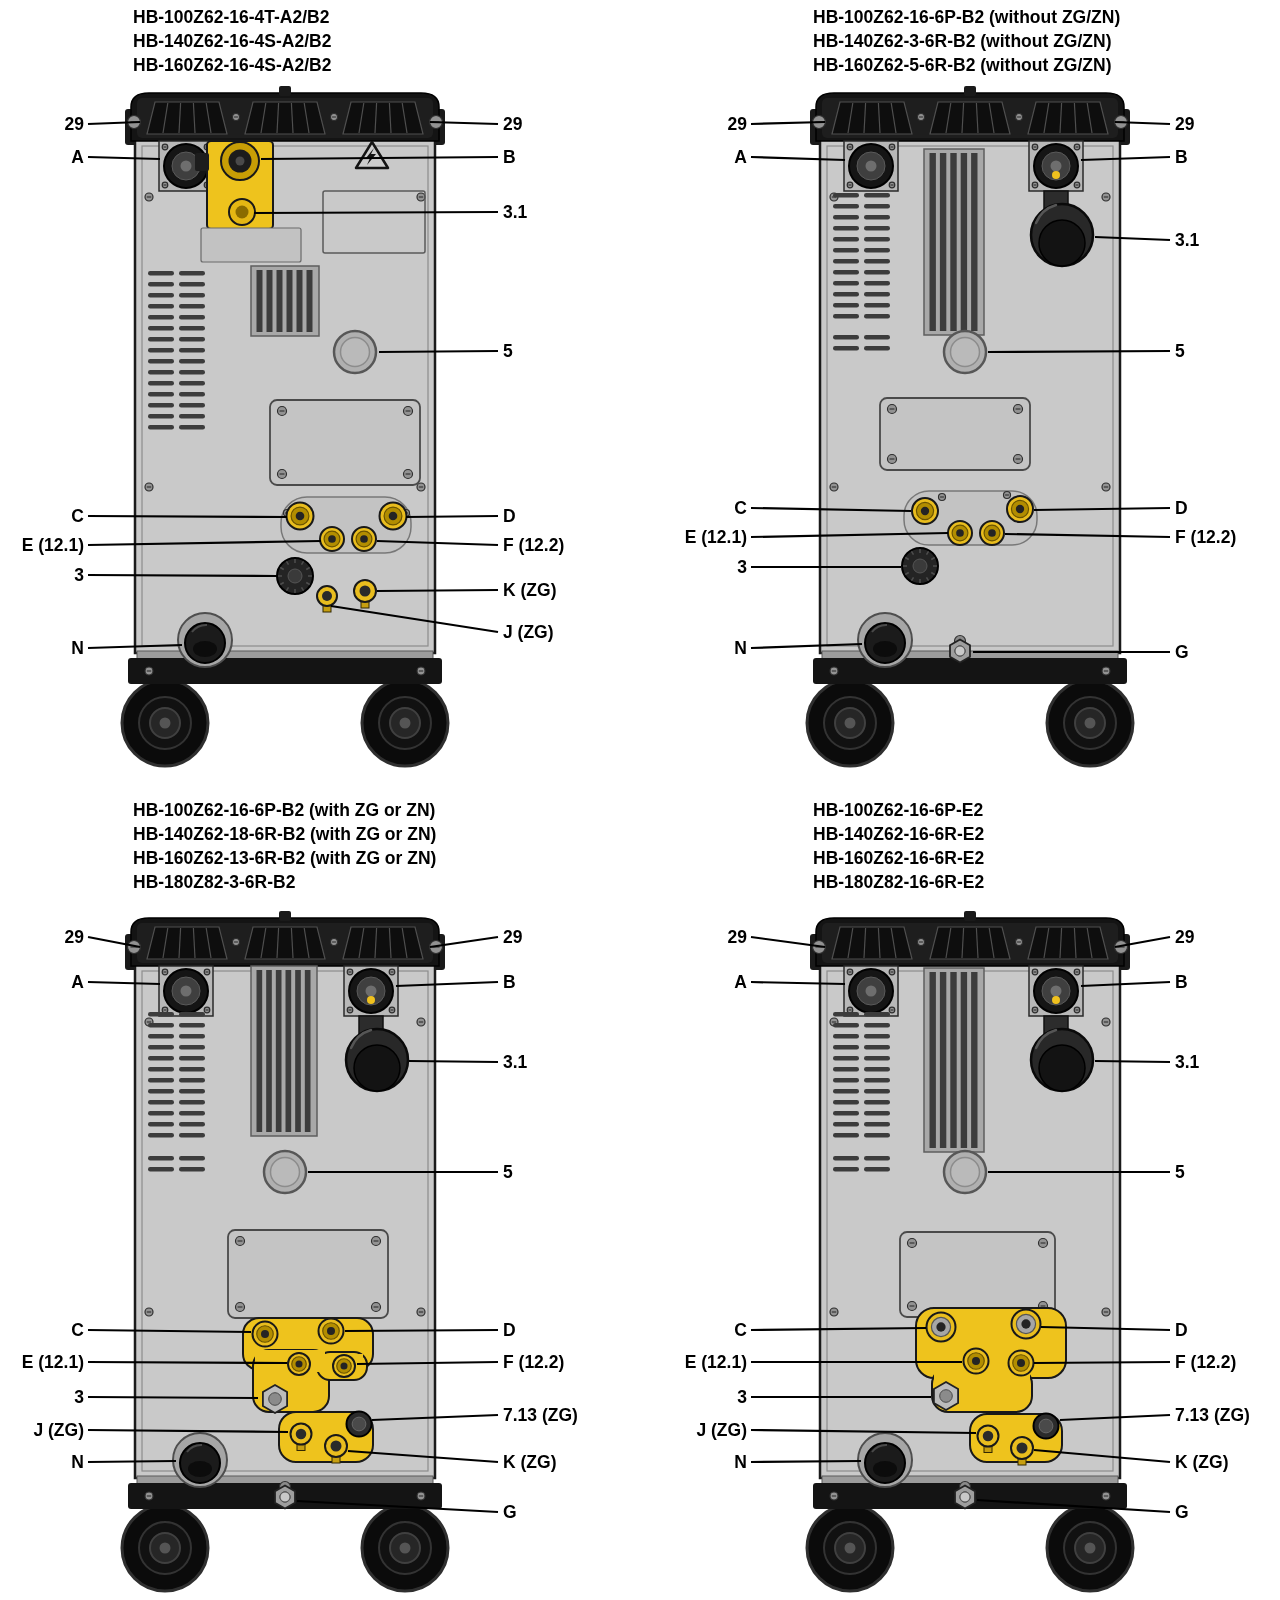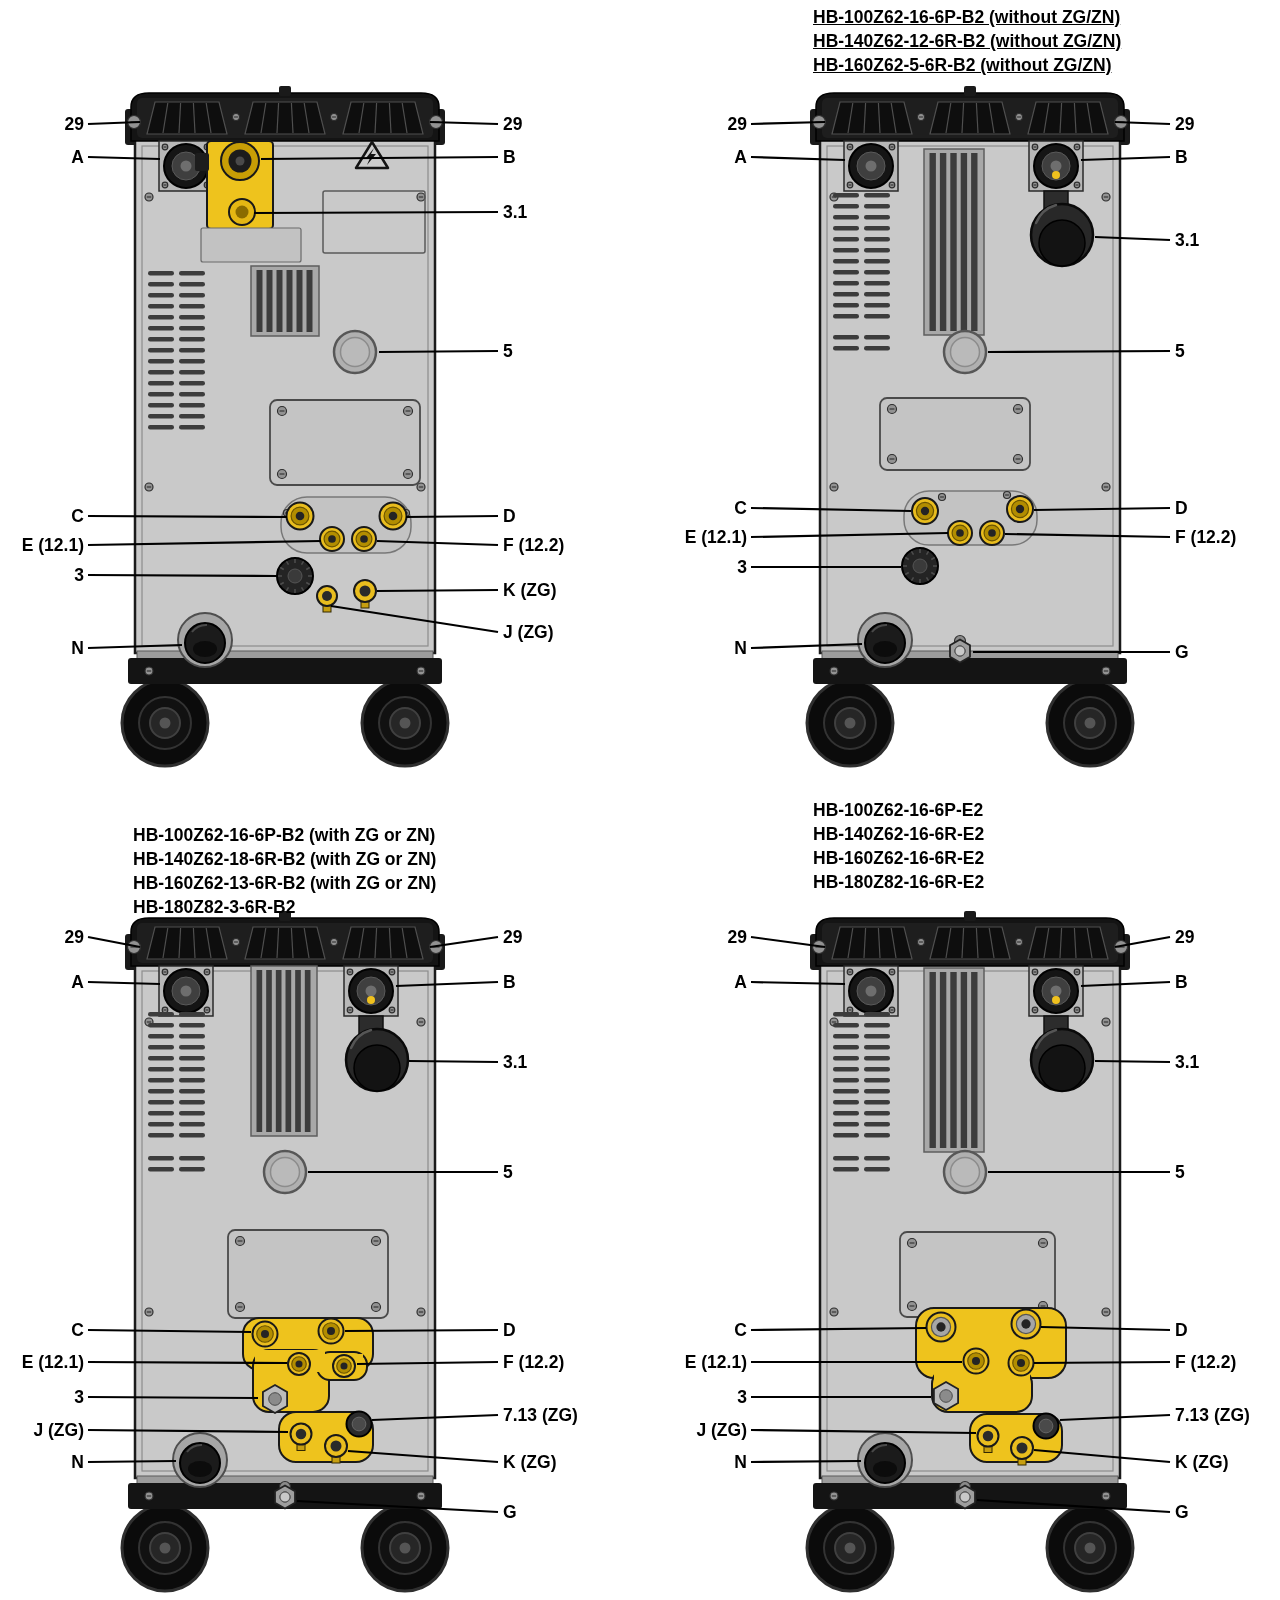--- a/index.html
+++ b/index.html
@@ -273,20 +273,25 @@
         <line x1="88" y1="648" x2="182" y2="645" stroke="#000000" stroke-width="2.2"></line>
         <line x1="498" y1="124" x2="430" y2="122" stroke="#000000" stroke-width="2.2"></line>
         <line x1="498" y1="157" x2="261" y2="159" stroke="#000000" stroke-width="2.2"></line>
         <line x1="498" y1="212" x2="254" y2="213" stroke="#000000" stroke-width="2.2"></line>
         <line x1="498" y1="351" x2="379" y2="352" stroke="#000000" stroke-width="2.2"></line>
         <line x1="498" y1="516" x2="406" y2="517" stroke="#000000" stroke-width="2.2"></line>
         <line x1="498" y1="545" x2="377" y2="541" stroke="#000000" stroke-width="2.2"></line>
         <line x1="498" y1="590" x2="377" y2="591" stroke="#000000" stroke-width="2.2"></line>
         <line x1="498" y1="632" x2="331" y2="606" stroke="#000000" stroke-width="2.2"></line>
       </svg>
+      <div class="titles" style="left: 133px; top: 5px;">
+        <div class="title-line">HB-100Z62-16-4T-A2/B2</div>
+        <div class="title-line">HB-140Z62-16-4S-A2/B2</div>
+        <div class="title-line">HB-160Z62-16-4S-A2/B2</div>
+      </div>
       <div class="label left" style="top: 124px; left: 0px; width: 84px;">29</div>
       <div class="label left" style="top: 157px; left: 0px; width: 84px;">A</div>
       <div class="label left" style="top: 516px; left: 0px; width: 84px;">C</div>
       <div class="label left" style="top: 545px; left: 0px; width: 84px;">E (12.1)</div>
       <div class="label left" style="top: 575px; left: 0px; width: 84px;">3</div>
       <div class="label left" style="top: 648px; left: 0px; width: 84px;">N</div>
       <div class="label right" style="top: 124px; left: 503px;">29</div>
       <div class="label right" style="top: 157px; left: 503px;">B</div>
       <div class="label right" style="top: 212px; left: 503px;">3.1</div>
       <div class="label right" style="top: 351px; left: 503px;">5</div>
@@ -559,23 +564,23 @@
         <line x1="111" y1="567" x2="261" y2="567" stroke="#000000" stroke-width="2.2"></line>
         <line x1="111" y1="648" x2="222" y2="644" stroke="#000000" stroke-width="2.2"></line>
         <line x1="530" y1="124" x2="475" y2="122" stroke="#000000" stroke-width="2.2"></line>
         <line x1="530" y1="157" x2="441" y2="160" stroke="#000000" stroke-width="2.2"></line>
         <line x1="530" y1="240" x2="455" y2="237" stroke="#000000" stroke-width="2.2"></line>
         <line x1="530" y1="351" x2="348" y2="352" stroke="#000000" stroke-width="2.2"></line>
         <line x1="530" y1="508" x2="394" y2="510" stroke="#000000" stroke-width="2.2"></line>
         <line x1="530" y1="537" x2="365" y2="534" stroke="#000000" stroke-width="2.2"></line>
         <line x1="530" y1="652" x2="333" y2="652" stroke="#000000" stroke-width="2.2"></line>
       </svg>
-      <div class="titles" style="left: 173px; top: 5px; text-decoration: underline;">
+      <div class="titles" style="left: 173px; top: 5px;">
         <div class="title-line">HB-100Z62-16-6P-B2 (without ZG/ZN)</div>
-        <div class="title-line">HB-140Z62-12-6R-B2 (without ZG/ZN)</div>
+        <div class="title-line">HB-140Z62-3-6R-B2 (without ZG/ZN)</div>
         <div class="title-line">HB-160Z62-5-6R-B2 (without ZG/ZN)</div>
       </div>
       <div class="label left" style="top: 124px; left: 0px; width: 107px;">29</div>
       <div class="label left" style="top: 157px; left: 0px; width: 107px;">A</div>
       <div class="label left" style="top: 508px; left: 0px; width: 107px;">C</div>
       <div class="label left" style="top: 537px; left: 0px; width: 107px;">E (12.1)</div>
       <div class="label left" style="top: 567px; left: 0px; width: 107px;">3</div>
       <div class="label left" style="top: 648px; left: 0px; width: 107px;">N</div>
       <div class="label right" style="top: 124px; left: 535px;">29</div>
       <div class="label right" style="top: 157px; left: 535px;">B</div>
@@ -854,21 +859,21 @@
         <line x1="498" y1="137" x2="430" y2="147" stroke="#000000" stroke-width="2.2"></line>
         <line x1="498" y1="182" x2="396" y2="186" stroke="#000000" stroke-width="2.2"></line>
         <line x1="498" y1="262" x2="409" y2="261" stroke="#000000" stroke-width="2.2"></line>
         <line x1="498" y1="372" x2="308" y2="372" stroke="#000000" stroke-width="2.2"></line>
         <line x1="498" y1="530" x2="345" y2="531" stroke="#000000" stroke-width="2.2"></line>
         <line x1="498" y1="562" x2="357" y2="564" stroke="#000000" stroke-width="2.2"></line>
         <line x1="498" y1="615" x2="372" y2="620" stroke="#000000" stroke-width="2.2"></line>
         <line x1="498" y1="662" x2="348" y2="651" stroke="#000000" stroke-width="2.2"></line>
         <line x1="498" y1="712" x2="297" y2="701" stroke="#000000" stroke-width="2.2"></line>
       </svg>
-      <div class="titles" style="left: 133px; top: -2px; margin-top: 25px;">
+      <div class="titles" style="left: 133px; top: -2px;">
         <div class="title-line">HB-100Z62-16-6P-B2 (with ZG or ZN)</div>
         <div class="title-line">HB-140Z62-18-6R-B2 (with ZG or ZN)</div>
         <div class="title-line">HB-160Z62-13-6R-B2 (with ZG or ZN)</div>
         <div class="title-line">HB-180Z82-3-6R-B2</div>
       </div>
       <div class="label left" style="top: 137px; left: 0px; width: 84px;">29</div>
       <div class="label left" style="top: 182px; left: 0px; width: 84px;">A</div>
       <div class="label left" style="top: 530px; left: 0px; width: 84px;">C</div>
       <div class="label left" style="top: 562px; left: 0px; width: 84px;">E (12.1)</div>
       <div class="label left" style="top: 597px; left: 0px; width: 84px;">3</div>

